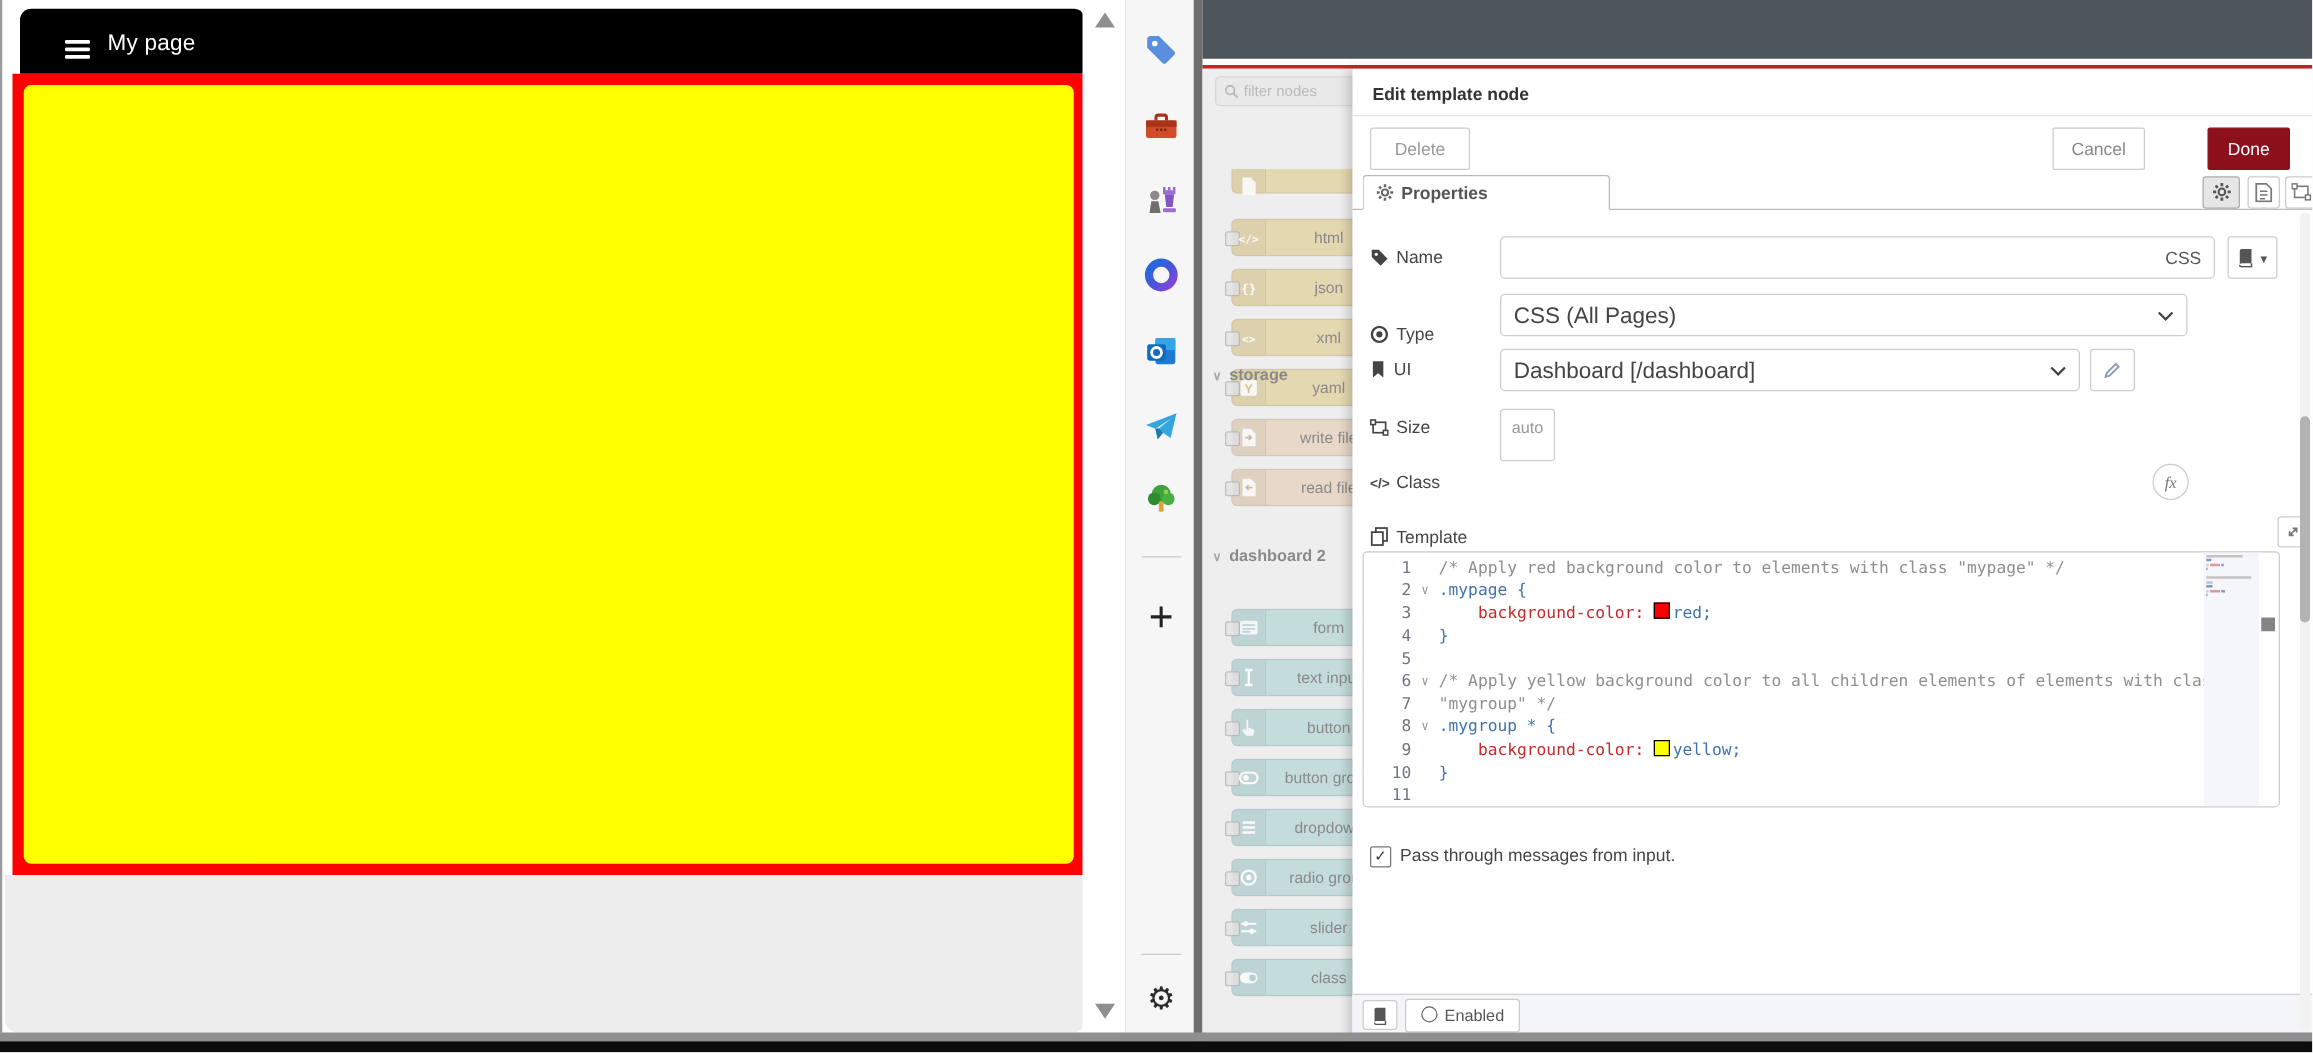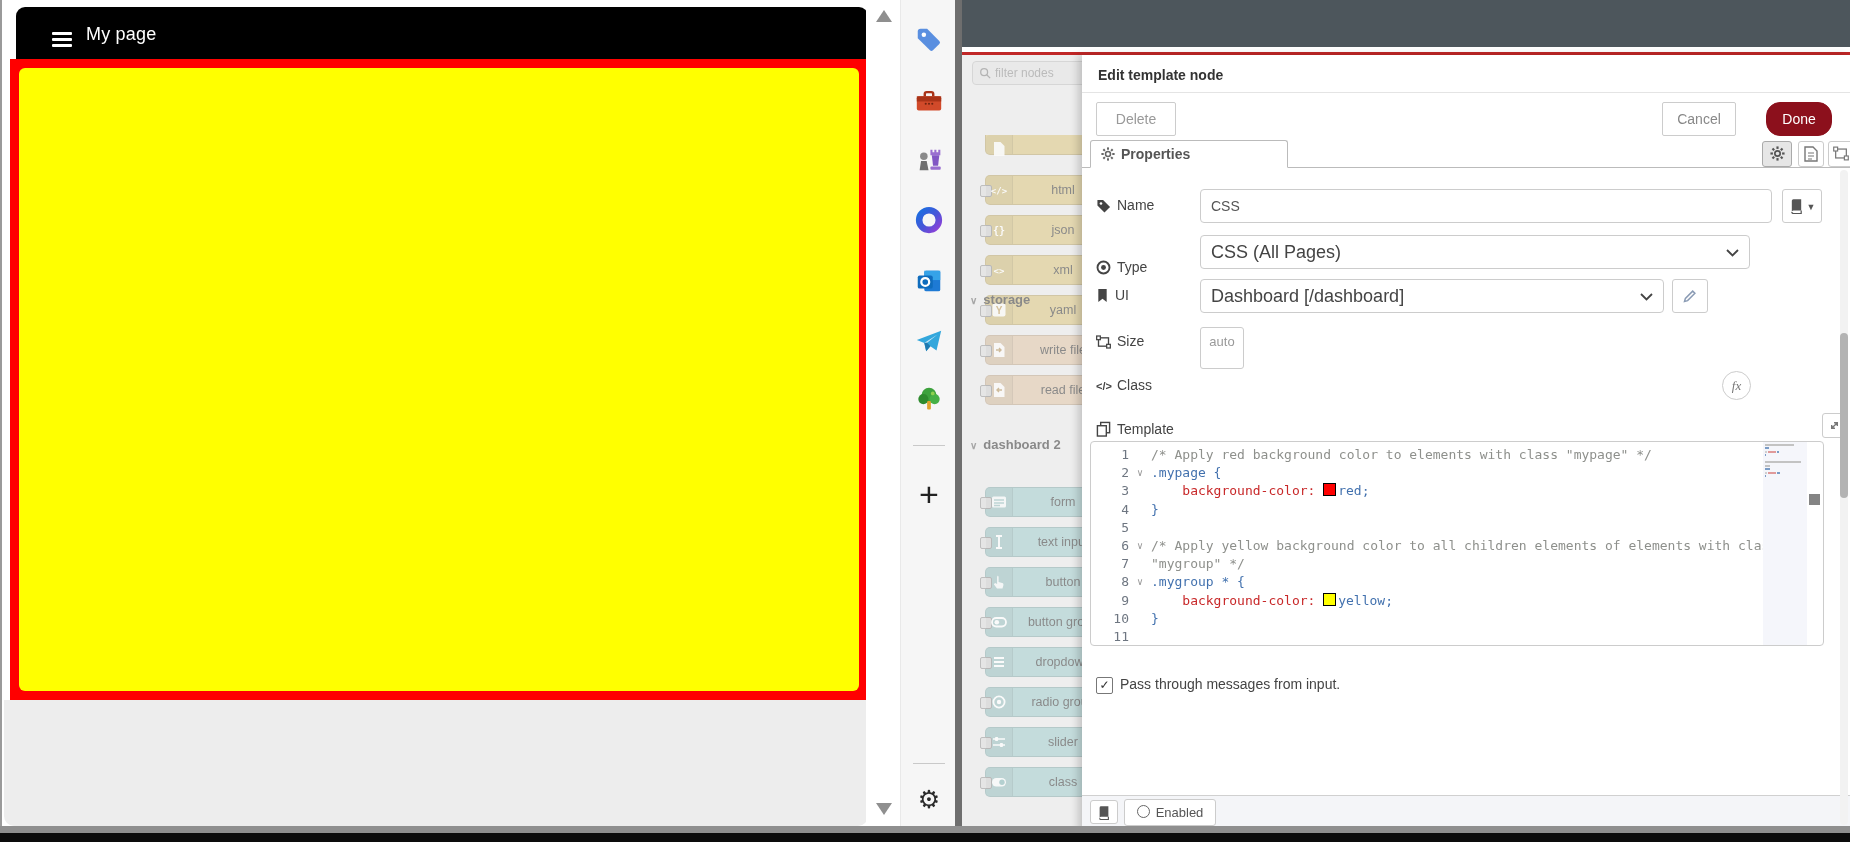--- a/index.html
+++ b/index.html
@@ -42,22 +42,22 @@
   .pal-node .nlabel{position:absolute;left:26px;right:0;top:0;height:100%;line-height:28px;text-align:center;font-size:12.5px;color:#4a4a4a;white-space:nowrap;overflow:hidden;}
   .pal-node .nport{position:absolute;left:-6px;top:9px;width:10px;height:10px;background:#ddd;border:1px solid #9f9f9f;border-radius:2px;}
   #palette-shade{position:absolute;left:0;top:0;width:100%;height:100%;background:rgba(243,243,243,0.38);pointer-events:none;}
   
   #tray{left:1082px;top:55px;width:768px;height:778px;background:#fff;box-shadow:-4px 0 8px rgba(0,0,0,0.18);}
   .tray-el{position:absolute;}
   #tray-title{left:16px;top:12px;font-size:14px;font-weight:bold;color:#333;}
   #tray-titleline{left:0;top:37px;width:768px;height:1px;background:#e4e4e4;}
   .nr-btn{position:absolute;height:34px;box-sizing:border-box;border:1px solid #ccc;border-radius:2px;background:#fff;color:#999;font-size:14px;text-align:center;line-height:32px;cursor:pointer;}
   #btn-delete{left:14px;top:47px;width:80px;}
-  #btn-cancel{left:580px;top:47px;width:74px;color:#888;}
-  #btn-done{left:684px;top:47px;width:66px;background:#8C101C;border-color:#8C101C;color:#fff;border-radius:14px;}
+  #btn-cancel{left:560px;top:47px;width:74px;color:#888;}
+  #btn-done{left:684px;top:47px;width:66px;background:#8C101C;border-color:#8C101C;color:#fff;}
   #tabline{left:0;top:112px;width:768px;height:1px;background:#bbb;}
   #tab-properties{left:8px;top:85px;width:198px;height:28px;background:#fff;border:1px solid #bbb;border-bottom:1px solid #fff;border-radius:3px 3px 0 0;box-sizing:border-box;font-size:14px;font-weight:bold;color:#555;line-height:26px;cursor:pointer;z-index:2;}
   #tab-properties svg{vertical-align:-2px;margin:0 6px 0 10px;}
   .tb-btn{position:absolute;top:86px;height:26px;box-sizing:border-box;border:1px solid #ccc;border-radius:3px;background:#fff;text-align:center;cursor:pointer;}
   #tb-gear{left:680px;width:30px;background:#e6e6e6;border-color:#aaa;}
   #tb-doc{left:716px;width:26px;}
   #tb-frame{left:746px;width:26px;}
   .tb-btn svg{margin-top:4px;}
   .frm-label{position:absolute;left:14px;font-size:14px;color:#444;}
   .frm-label svg{vertical-align:-3px;margin-right:6px;}
@@ -379,21 +379,21 @@
     <div class="tb-btn" id="tb-frame"><svg width="16" height="15" viewBox="0 0 18 16">
           <rect x="3" y="3" width="12" height="10" fill="none" stroke="#777" stroke-width="1.4"></rect>
           <rect x="0.8" y="0.8" width="4.4" height="4.4" fill="#fff" stroke="#777" stroke-width="1.3"></rect>
           <rect x="12.8" y="10.8" width="4.4" height="4.4" fill="#fff" stroke="#777" stroke-width="1.3"></rect>
         </svg></div>
 
     <div class="frm-label" style="top:142px"><svg width="15" height="15" viewBox="0 0 16 16">
           <path d="M1.5 2 v6 l7.5 7.5 L15 9.5 7.5 2 Z" fill="#444"></path>
           <circle cx="5.3" cy="5.8" r="1.4" fill="#fff"></circle>
         </svg><span>Name</span></div>
-    <input class="frm-input" style="left: 118px; top: 134px; width: 572px;" value="CSS">
+    <input class="frm-input" style="left: 118px; top: 134px; width: 572px; text-align: right;" value="CSS">
     <div class="sq-btn" style="left:700px;top:134px;width:40px;height:34px"><svg style="margin-top:8px" width="15" height="16" viewBox="0 0 16 17">
           <path d="M3 3 q0-1.7 1.7-1.7 H13 v12 H4.7 Q3 13.3 3 15 Z" fill="#555"></path>
           <path d="M3 15 q0 1.5 1.7 1.5 H13 v-3.2" fill="none" stroke="#555" stroke-width="1.3"></path>
         </svg><span style="color:#555;font-size:9px;vertical-align:4px;margin-left:3px">▼</span></div>
 
     <div class="frm-label" style="top:204px"><svg width="15" height="15" viewBox="0 0 16 16">
           <circle cx="8" cy="8" r="6.4" fill="none" stroke="#444" stroke-width="2"></circle>
           <circle cx="8" cy="8" r="2.6" fill="#444"></circle>
         </svg><span>Type</span></div>
     <div class="frm-select" style="left:118px;top:180px;width:550px"><span>CSS (All Pages)</span><svg class="chevron" width="13" height="8" viewBox="0 0 13 8">

